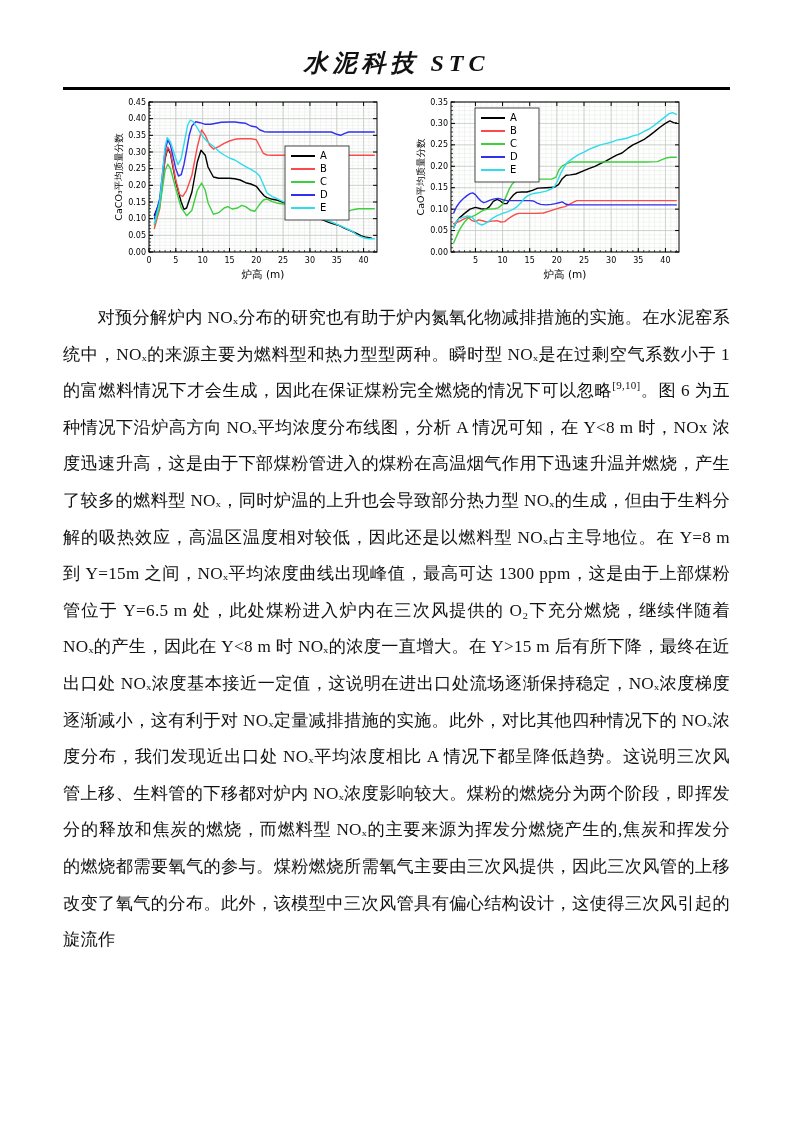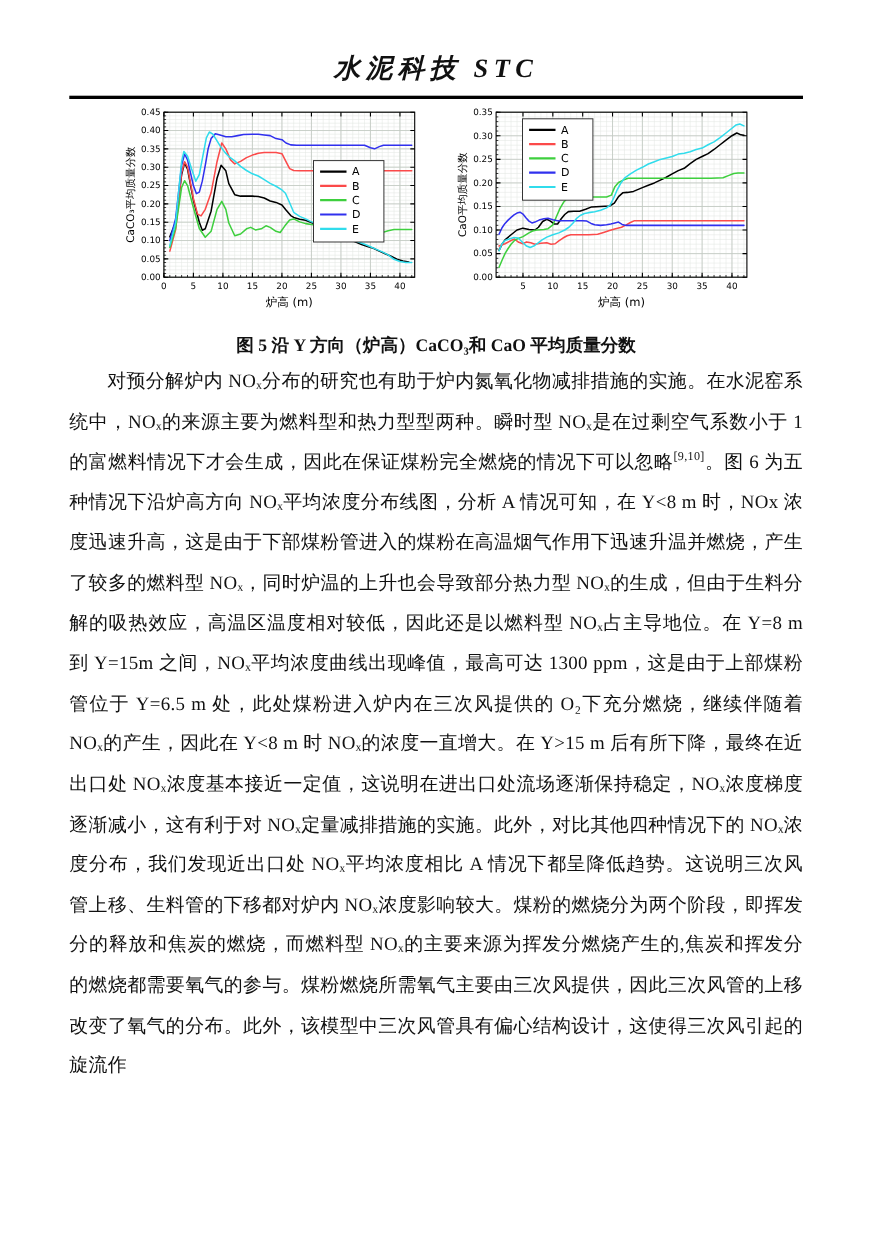--- a/index.html
+++ b/index.html
@@ -606,21 +606,20 @@
             <line x1="68" y1="37" x2="92" y2="37" stroke="#fb4a4a" stroke-width="2"></line>
             <text x="97" y="40.4" font-size="10" fill="#000">B</text>
             <line x1="68" y1="50" x2="92" y2="50" stroke="#3ecf3e" stroke-width="2"></line>
             <text x="97" y="53.4" font-size="10" fill="#000">C</text>
             <line x1="68" y1="63" x2="92" y2="63" stroke="#3030ee" stroke-width="2"></line>
             <text x="97" y="66.4" font-size="10" fill="#000">D</text>
             <line x1="68" y1="76" x2="92" y2="76" stroke="#30dcec" stroke-width="2"></line>
             <text x="97" y="79.4" font-size="10" fill="#000">E</text>
           </svg></div>
     </div>
-    <div class="figure-caption">图 5 沿 Y 方向（炉高）CaCO₃和 CaO 平均质量分数</div>
   </div>
 
   <p class="para main"><span>对预分解炉内 NOₓ分布的研究也有助于炉内氮氧化物减排措施的实施。在水泥窑系统中，NOₓ的来源主要为燃料型和热力型型两种。瞬时型 NOₓ是在过剩空气系数小于 1 的富燃料情况下才会生成，因此在保证煤粉完全燃烧的情况下可以忽略</span><sup class="cite">[9,10]</sup><span>。图 6 为五种情况下沿炉高方向 NOₓ平均浓度分布线图，分析 A 情况可知，在 Y&lt;8 m 时，NOx 浓度迅速升高，这是由于下部煤粉管进入的煤粉在高温烟气作用下迅速升温并燃烧，产生了较多的燃料型 NOₓ，同时炉温的上升也会导致部分热力型 NOₓ的生成，但由于生料分解的吸热效应，高温区温度相对较低，因此还是以燃料型 NOₓ占主导地位。在 Y=8 m 到 Y=15m 之间，NOₓ平均浓度曲线出现峰值，最高可达 1300 ppm，这是由于上部煤粉管位于 Y=6.5 m 处，此处煤粉进入炉内在三次风提供的 O₂下充分燃烧，继续伴随着 NOₓ的产生，因此在 Y&lt;8 m 时 NOₓ的浓度一直增大。在 Y&gt;15 m 后有所下降，最终在近出口处 NOₓ浓度基本接近一定值，这说明在进出口处流场逐渐保持稳定，NOₓ浓度梯度逐渐减小，这有利于对 NOₓ定量减排措施的实施。此外，对比其他四种情况下的 NOₓ浓度分布，我们发现近出口处 NOₓ平均浓度相比 A 情况下都呈降低趋势。这说明三次风管上移、生料管的下移都对炉内 NOₓ浓度影响较大。煤粉的燃烧分为两个阶段，即挥发分的释放和焦炭的燃烧，而燃料型 NOₓ的主要来源为挥发分燃烧产生的,焦炭和挥发分的燃烧都需要氧气的参与。煤粉燃烧所需氧气主要由三次风提供，因此三次风管的上移改变了氧气的分布。此外，该模型中三次风管具有偏心结构设计，这使得三次风引起的旋流作</span></p>
 
   <div class="footer">
     <div class="footer-rule"></div>
     <div class="footer-row">
       <span class="issue">2021.No.4</span>
     </div>
   </div>

